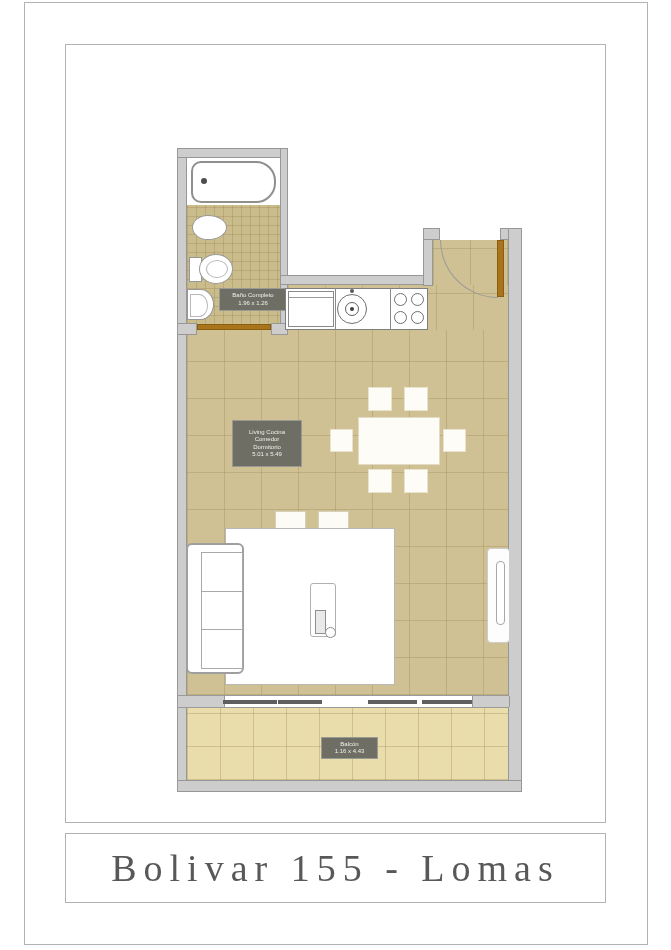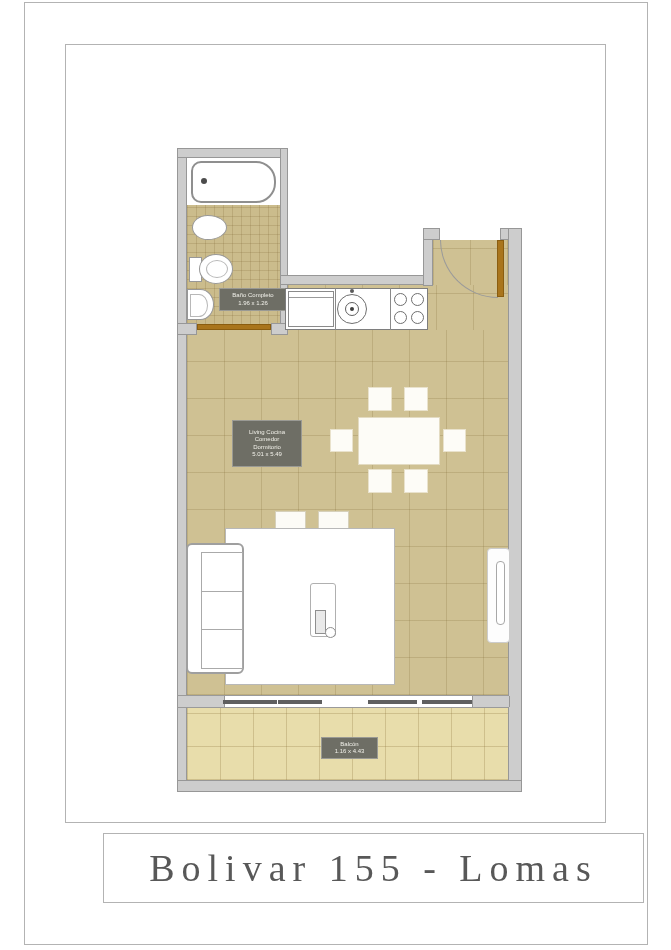--- a/index.html
+++ b/index.html
@@ -9,21 +9,21 @@
   }
   .abs{position:absolute;box-sizing:border-box;}
 
   
   .outer-frame{left:24px;top:2px;width:624px;height:943px;border:1px solid #b3b3b3;}
   .inner-frame{left:65px;top:44px;width:541px;height:779px;border:1px solid #b3b3b3;background:#fff;}
   .title-plate{
     left:65px;top:833px;width:541px;height:70px;border:1px solid #b3b3b3;
     display:flex;align-items:center;justify-content:center;
     font-family:"Liberation Serif", serif;font-size:38px;color:#585858;
-    letter-spacing:7px;white-space:nowrap;margin-left:38px;
+    letter-spacing:7px;white-space:nowrap;
   }
 
   
   .floor{background-color:#cfc193;}
   .grid-big{
     background-image:
       repeating-linear-gradient(0deg, rgba(125,103,50,0.22) 0 1px, transparent 1px 37px),
       repeating-linear-gradient(90deg, rgba(125,103,50,0.22) 0 1px, transparent 1px 37px);
   }
   .floor-bath{

